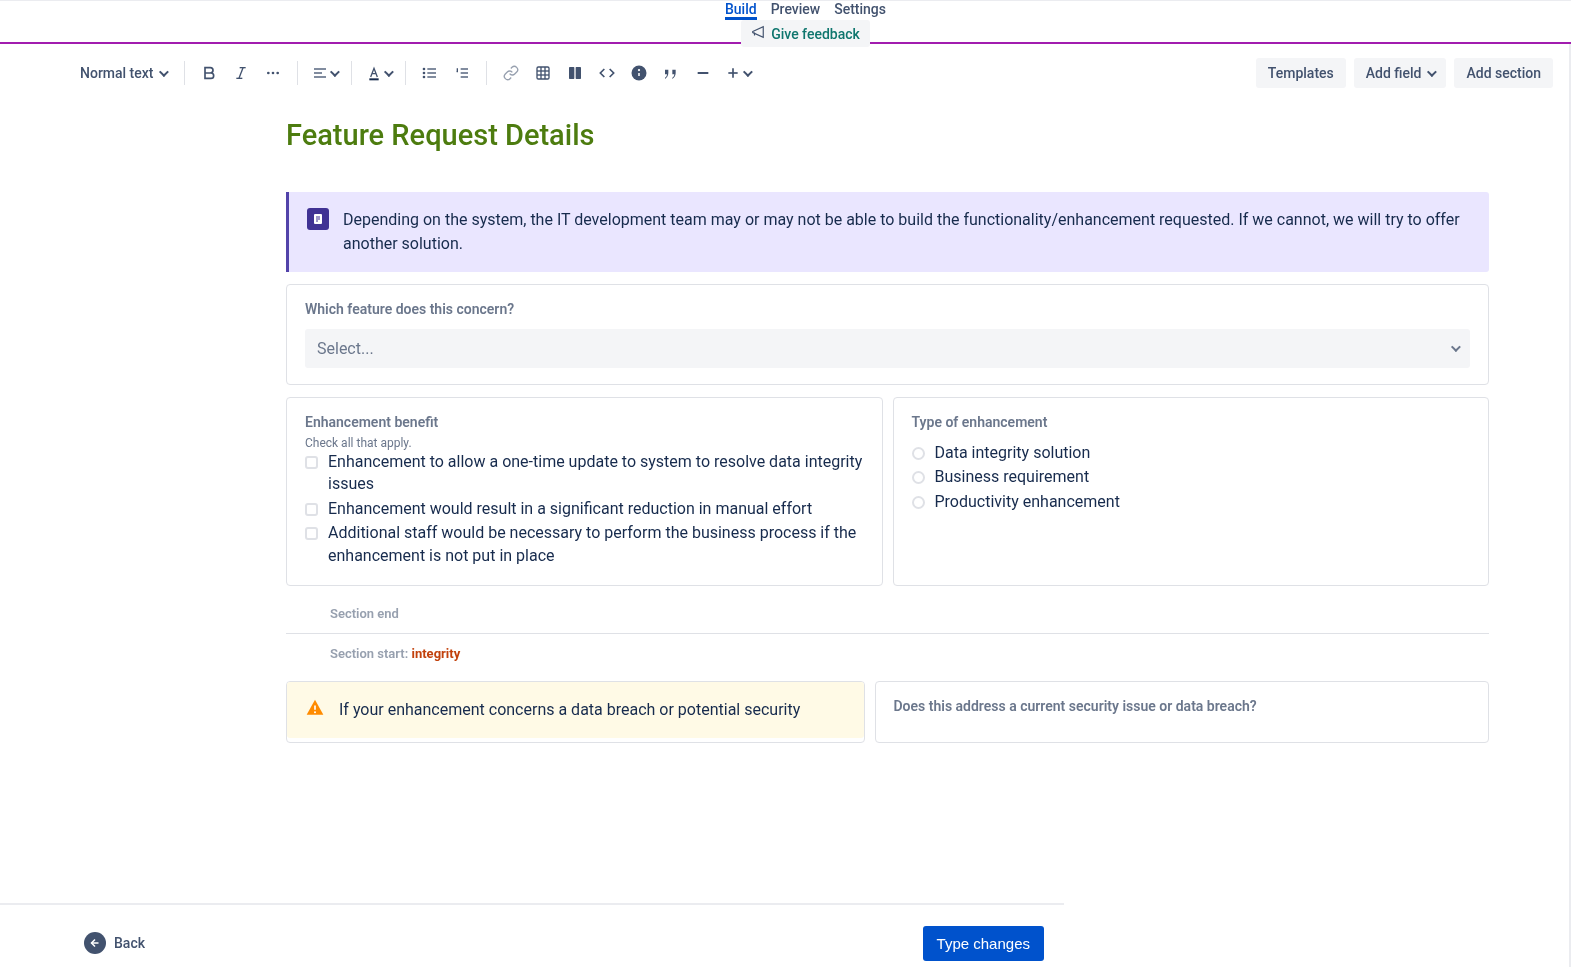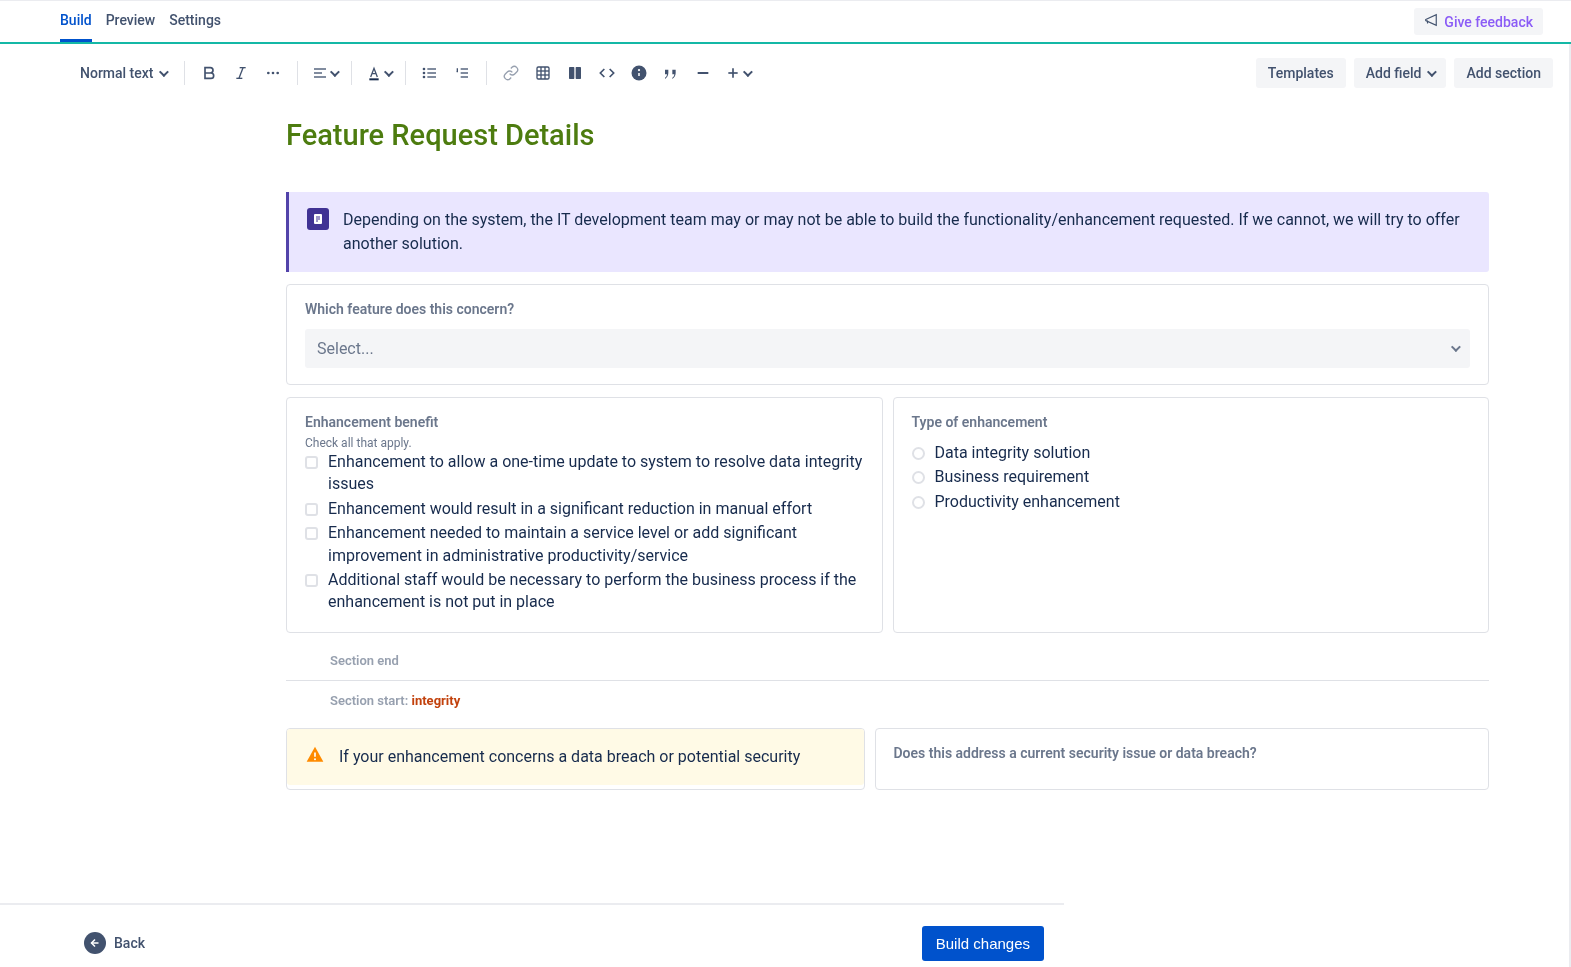--- a/index.html
+++ b/index.html
@@ -11,23 +11,24 @@
       font-family: -apple-system, BlinkMacSystemFont, 'Segoe UI', Roboto, Helvetica, Arial, sans-serif;
       background: #fff;
       color: #172B4D;
       font-size: 14px;
     }
     .header-bar {
       display: flex;
       justify-content: space-between;
       align-items: center;
       border-top: 1px solid #EBECF0;
-      border-bottom: 2px solid #14b8a6;
-      padding: 0 28px 0 60px;
+      border-bottom: 2px solid #a21caf;
+      padding: 0 20px 0 60px;
       height: 44px;
+      flex-direction: column;
     }
     .tabs {
       display: flex;
       gap: 14px;
       height: 100%;
     }
     .tab {
       display: flex;
       align-items: center;
       height: 100%;
@@ -42,21 +43,21 @@
     }
     .feedback-btn {
       display: flex;
       align-items: flex-end;
       gap: 6px;
       padding: 5px 10px;
       background: #F4F5F7;
       border-radius: 3px;
       cursor: pointer;
       font-size: 14px;
-      color: #8b5cf6;
+      color: #0f766e;
       font-weight: 500;
     }
     .main-area {
       display: flex;
       height: calc(100vh - 44px - 64px);
       flex-direction: column;
     }
     .editor-panel {
       flex: 0 0 1064px;
       border-right: 2px solid #EBECF0;
@@ -487,24 +488,20 @@
           <div class="checkbox-item">
             <div class="checkbox-box"></div>
             <div class="check-label">Enhancement to allow a one-time update to system to resolve data integrity issues</div>
           </div>
           <div class="checkbox-item">
             <div class="checkbox-box"></div>
             <div class="check-label">Enhancement would result in a significant reduction in manual effort</div>
           </div>
           <div class="checkbox-item">
             <div class="checkbox-box"></div>
-            <div class="check-label">Enhancement needed to maintain a service level or add significant improvement in administrative productivity/service</div>
-          </div>
-          <div class="checkbox-item">
-            <div class="checkbox-box"></div>
             <div class="check-label">Additional staff would be necessary to perform the business process if the enhancement is not put in place</div>
           </div>
         </div>
         <div class="field-card">
           <div class="field-label">Type of enhancement</div>
           <div class="radio-item">
             <div class="radio-circle"></div>
             <div class="radio-label">Data integrity solution</div>
           </div>
           <div class="radio-item">
@@ -550,14 +547,14 @@
 <div class="bottom-bar">
   <div class="back-btn">
     <div class="back-circle">
       <svg width="12" height="12" viewBox="0 0 24 24" fill="none" stroke="white" stroke-width="3">
           <line x1="19" y1="12" x2="5" y2="12"></line>
           <polyline points="12 19 5 12 12 5"></polyline>
         </svg>
     </div>
     <span>Back</span>
   </div>
-  <button class="save-btn">Build changes</button>
+  <button class="save-btn">Type changes</button>
 </div>
 
 </body></html>

